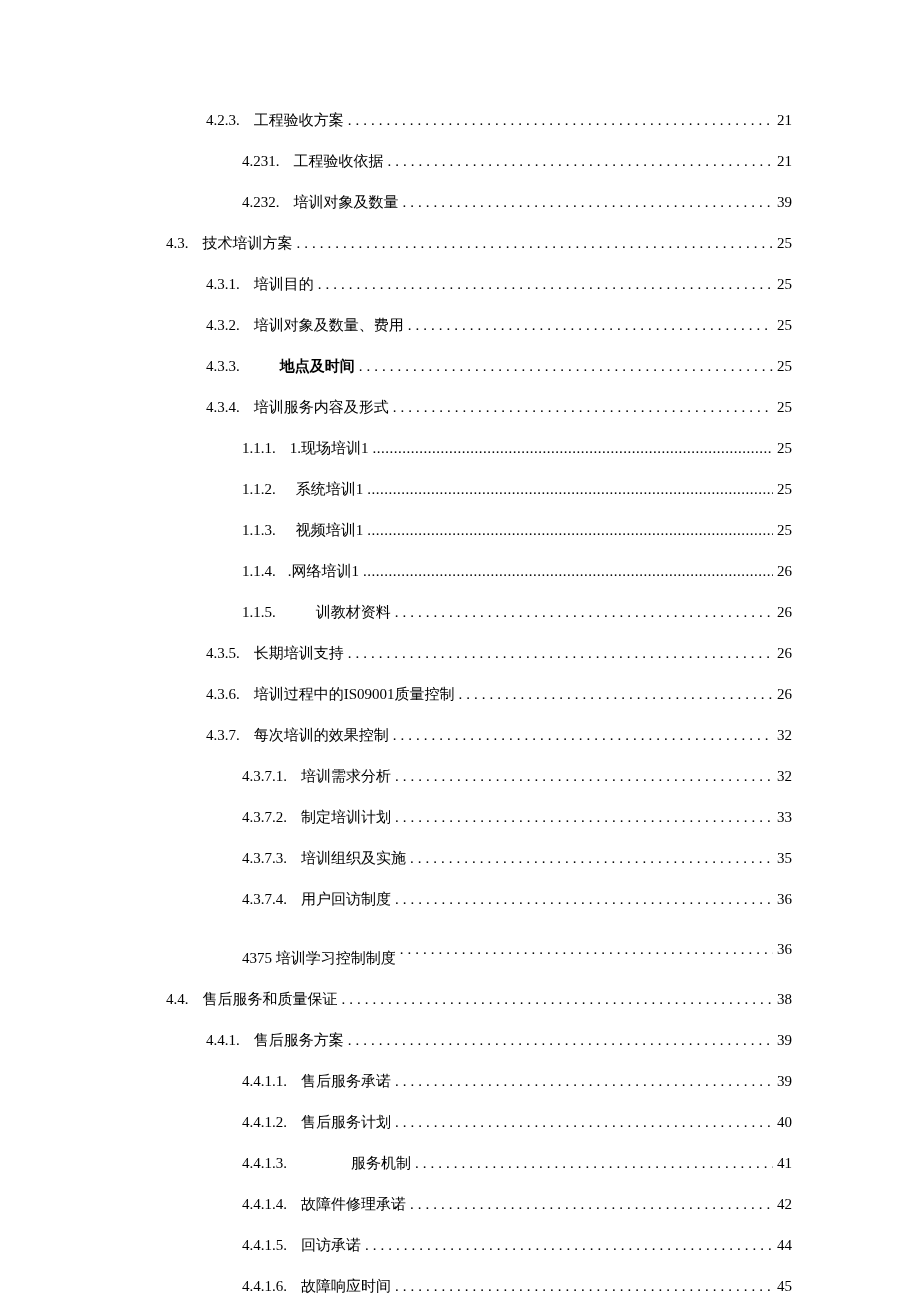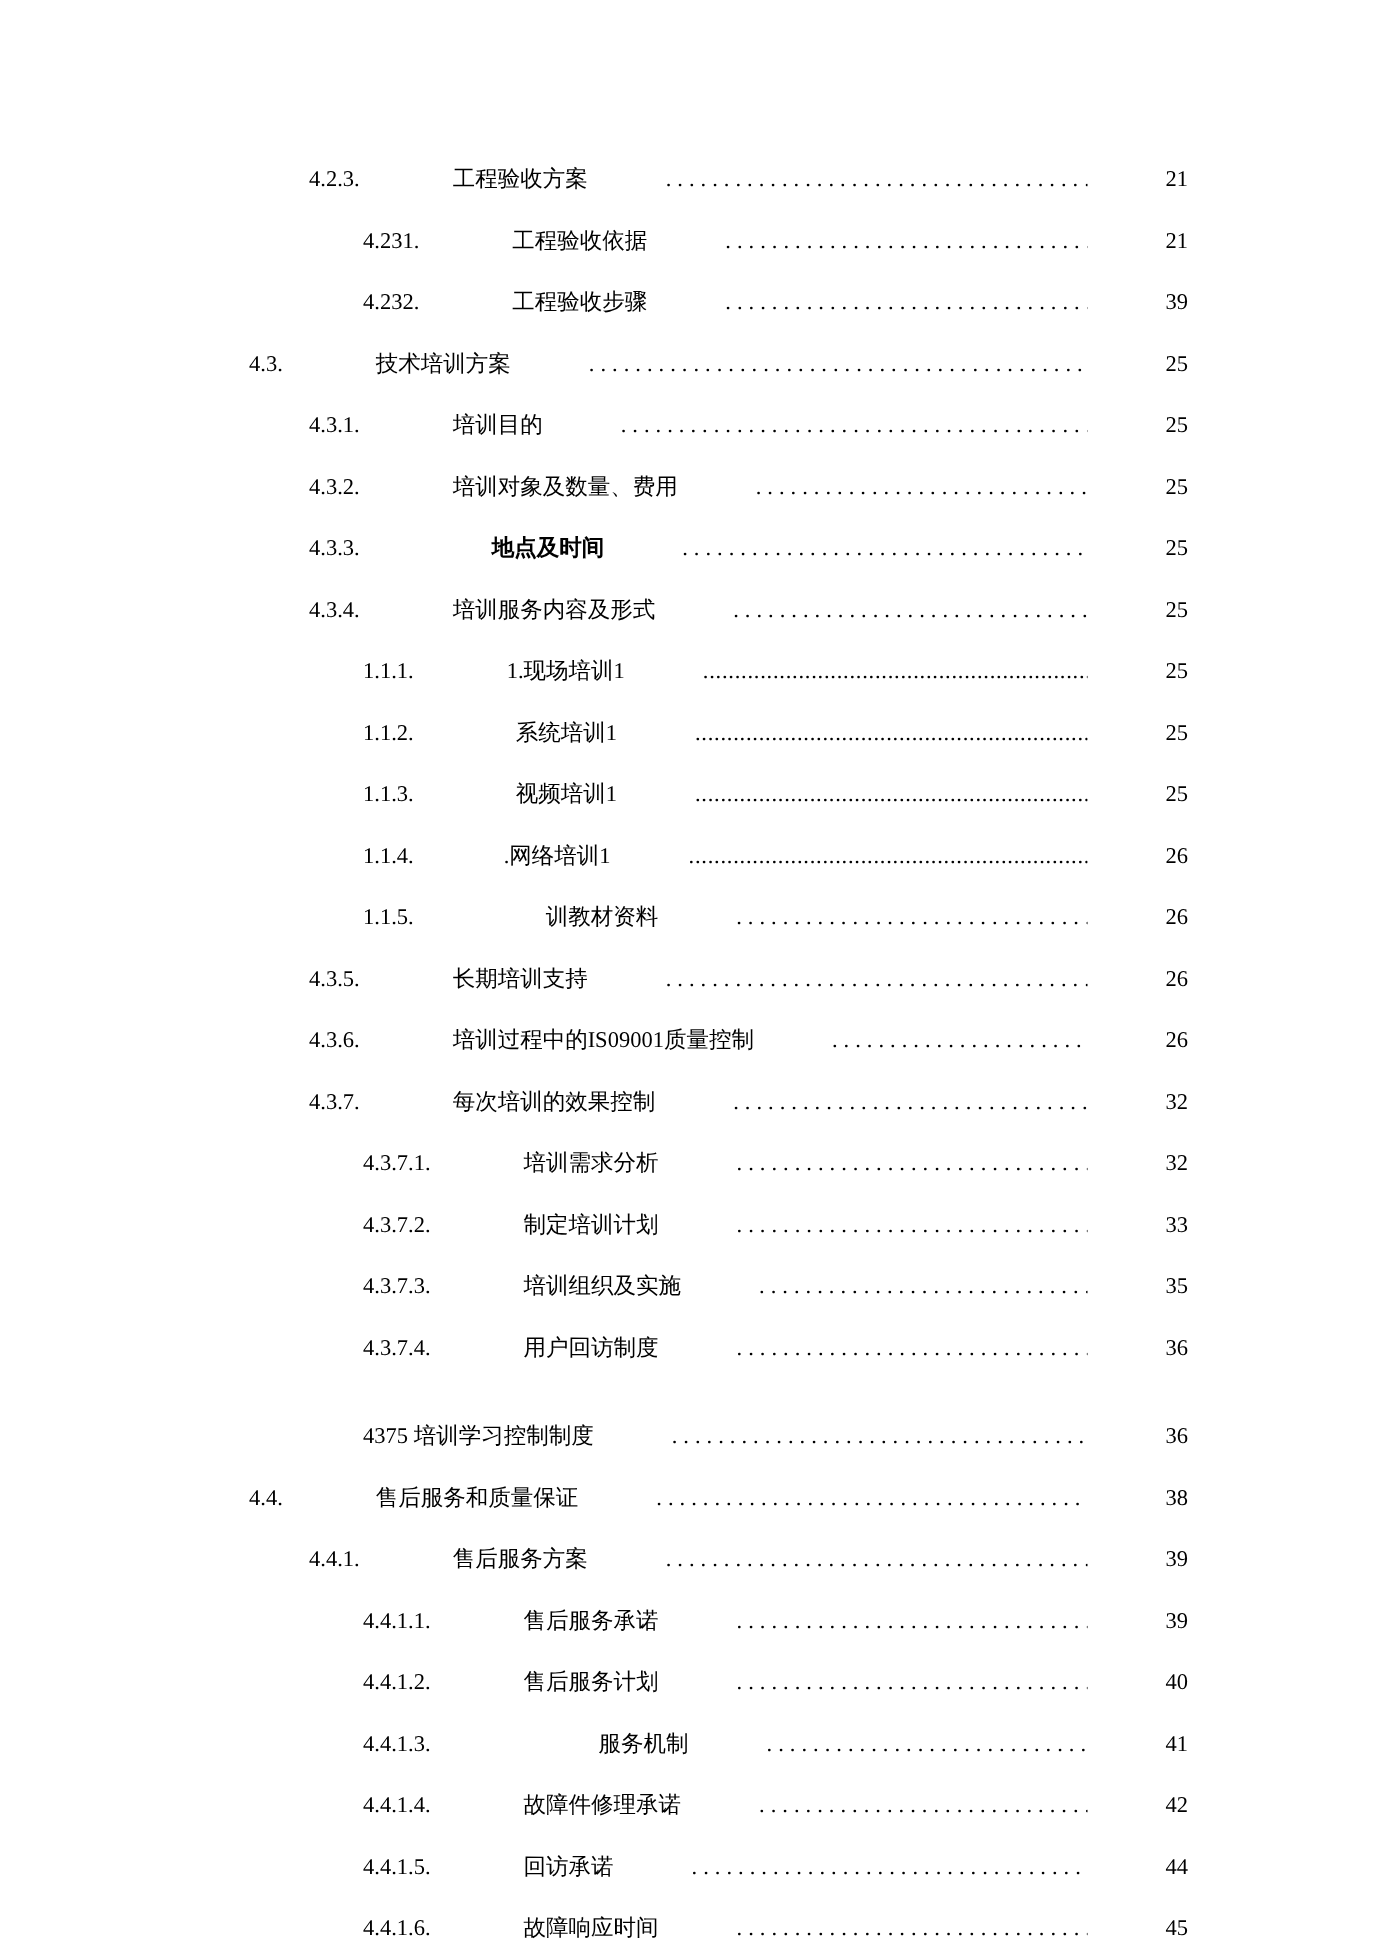--- a/index.html
+++ b/index.html
@@ -15,22 +15,21 @@
       width: 920px;
       min-height: 1301px;
       box-sizing: border-box;
       padding: 110px 128px 130px 128px;
       position: relative;
     }
     .toc-entry {
       display: flex;
       white-space: nowrap;
       margin-bottom: 20px;
-      align-items: flex-end;
-      gap: 48px;
+      align-items: center;
     }
     .indent-0 { padding-left: 38px; }
     .indent-1 { padding-left: 78px; }
     .indent-2 { padding-left: 114px; }
     .toc-num {
       flex: 0 0 auto;
     }
     .toc-title {
       flex: 0 0 auto;
       margin-left: 14px;
@@ -59,21 +58,21 @@
         <span class="toc-page">21</span>
       </div>
       <div class="toc-entry indent-2">
         <span class="toc-num">4.231.</span>
         <span class="toc-title">工程验收依据</span>
         <span class="toc-dots dots-wide">........................................................................................................................................................................................................</span>
         <span class="toc-page">21</span>
       </div>
       <div class="toc-entry indent-2">
         <span class="toc-num">4.232.</span>
-        <span class="toc-title">工程验收步骤</span>
+        <span class="toc-title">培训对象及数量</span>
         <span class="toc-dots dots-wide">........................................................................................................................................................................................................</span>
         <span class="toc-page">39</span>
       </div>
       <div class="toc-entry indent-0">
         <span class="toc-num">4.3.</span>
         <span class="toc-title">技术培训方案</span>
         <span class="toc-dots dots-wide">........................................................................................................................................................................................................</span>
         <span class="toc-page">25</span>
       </div>
       <div class="toc-entry indent-1">

